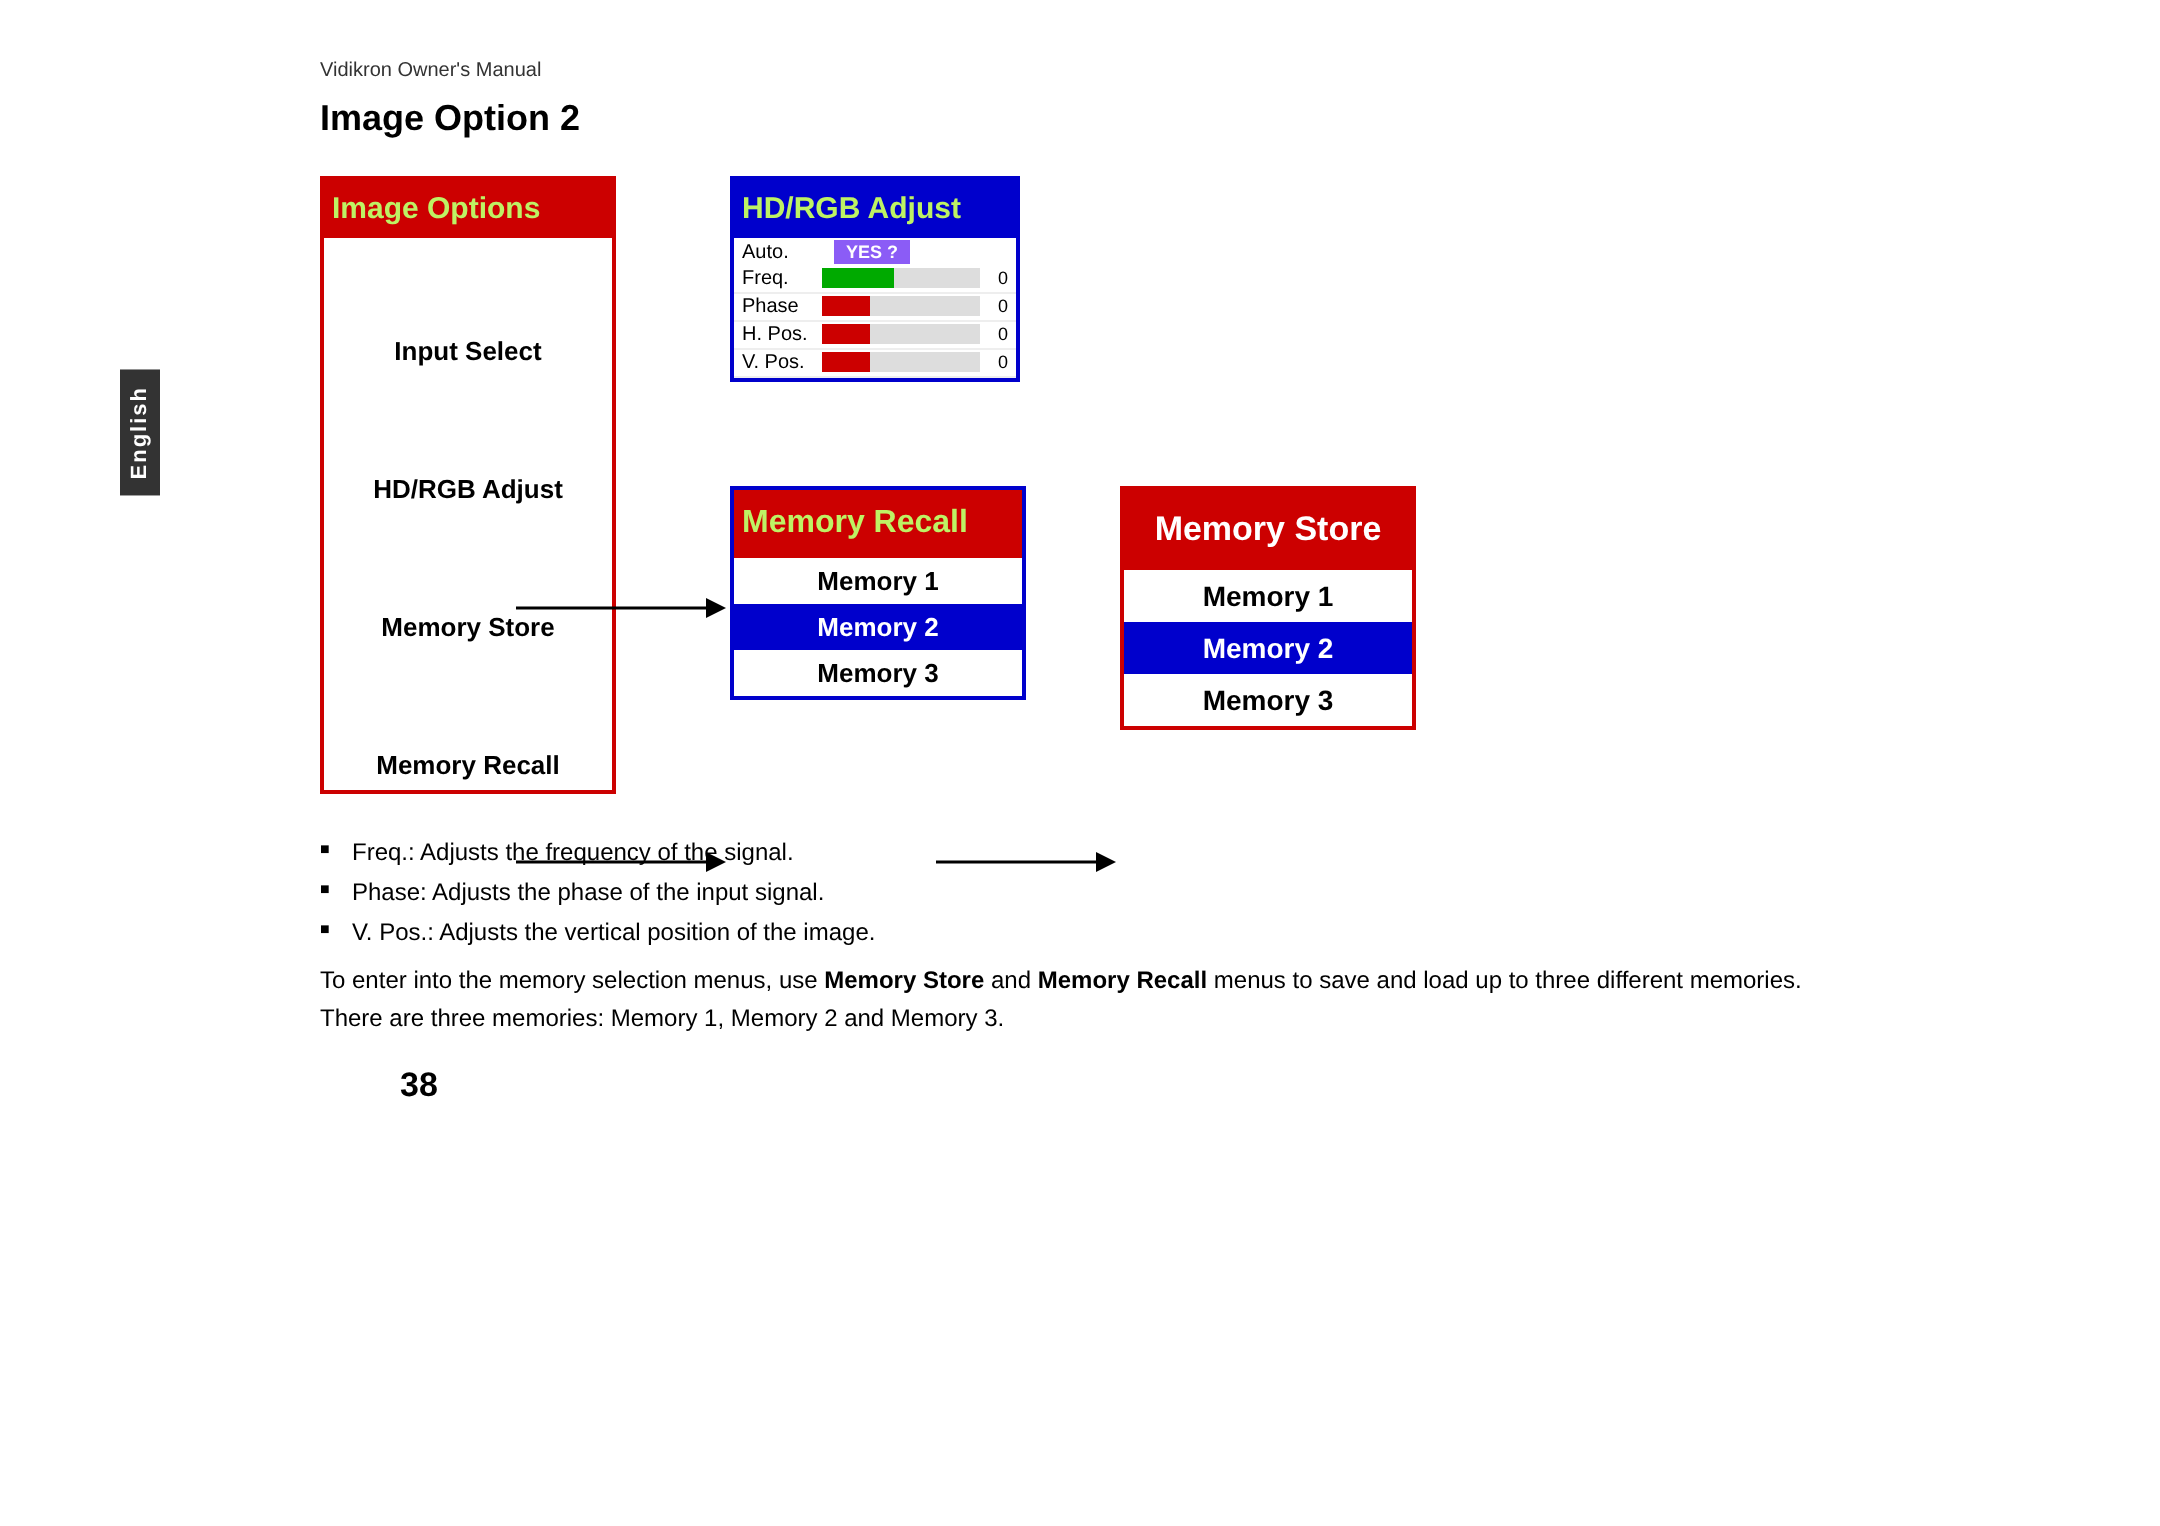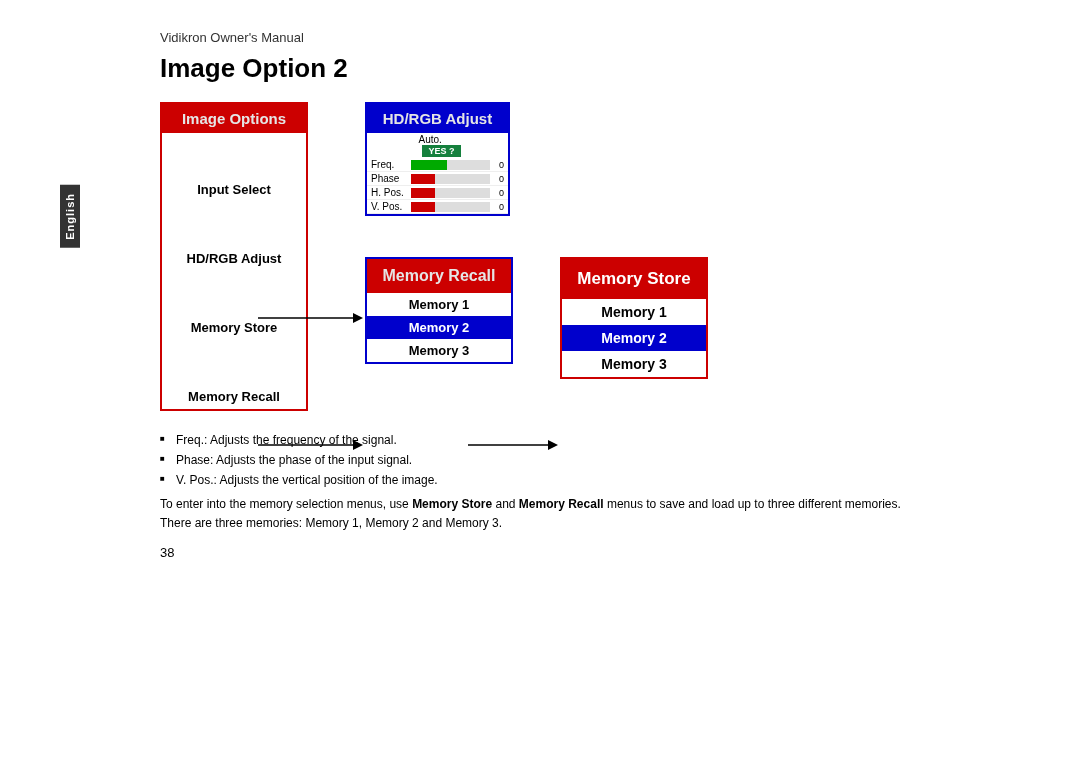--- a/index.html
+++ b/index.html
@@ -13,28 +13,28 @@
       overflow: hidden;
       position: relative;
     }
 
     .page-wrapper {
       padding: 30px 60px 20px 60px;
       position: relative;
     }
 
     .manual-label {
-      font-size: 13px;
+      font-size: 10px;
       color: #333;
       margin-bottom: 8px;
       margin-left: 100px;
     }
 
     .page-title {
-      font-size: 26px;
+      font-size: 18px;
       font-weight: bold;
       margin-bottom: 18px;
       margin-left: 100px;
     }
 
     
     .english-tab {
       position: absolute;
       left: 60px;
       top: 185px;
@@ -60,22 +60,21 @@
 
     
     .image-options-box {
       width: 148px;
       border: 2px solid #cc0000;
       margin-right: 0;
     }
 
     .box-header {
       background: #cc0000;
-      color: #e5e5e5;
-      text-align: center;
+      color: #bef264;
       font-weight: bold;
       font-size: 15px;
       padding: 6px 4px;
     }
 
     .box-header.blue {
       background: #0000cc;
     }
 
     .box-header.memory-store {
@@ -105,21 +104,21 @@
       width: 145px;
       border: 2px solid #0000cc;
     }
 
     .hd-rgb-inner {
       background: white;
     }
 
     .hd-row {
       display: flex;
-      align-items: center;
+      align-items: flex-start;
       padding: 1px 4px;
       font-size: 10px;
       border-bottom: 1px solid #eee;
     }
 
     .hd-row-label {
       width: 38px;
       font-size: 10px;
     }
 
@@ -144,25 +143,24 @@
       font-size: 9px;
       width: 12px;
       text-align: right;
     }
 
     .hd-auto-row {
       display: flex;
       align-items: center;
       padding: 1px 4px;
       font-size: 10px;
-      flex-direction: column;
     }
 
     .hd-yes-badge {
-      background: #15803d;
+      background: #8b5cf6;
       color: white;
       font-size: 9px;
       font-weight: bold;
       padding: 1px 6px;
       margin-left: 8px;
     }
 
     
     .memory-recall-box {
       position: absolute;
@@ -246,23 +244,24 @@
 
     .bullet-list li::before {
       content: "■";
       position: absolute;
       left: 0;
       font-size: 8px;
       top: 2px;
     }
 
     .page-number {
-      font-weight: normal;
-      font-size: 13px;
+      font-weight: bold;
+      font-size: 17px;
       margin-top: 10px;
+      margin-left: 40px;
     }
 
     
     .connector-svg {
       position: absolute;
       top: 178px;
       left: 98px;
       pointer-events: none;
     }
   </style>

